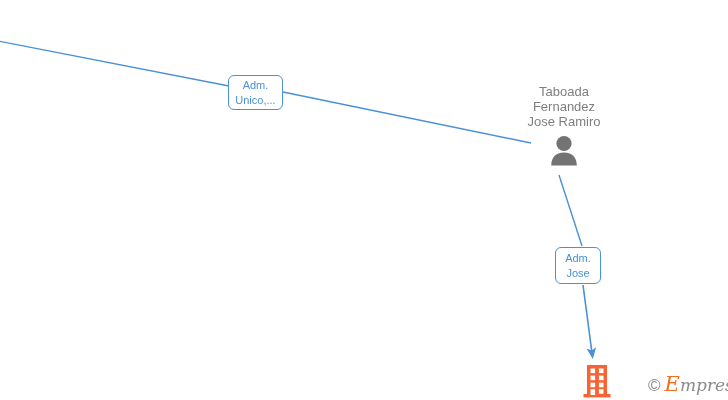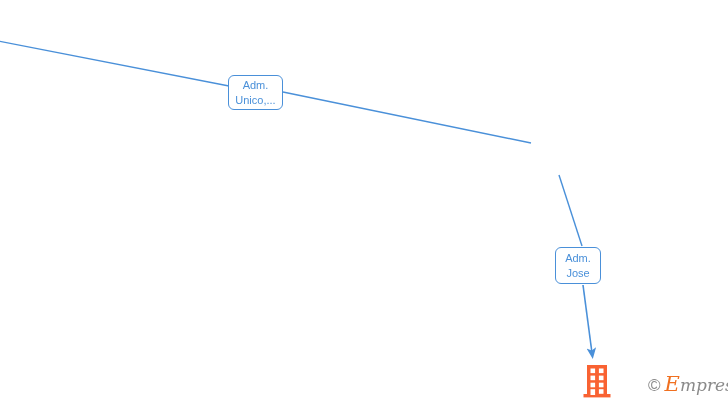--- a/index.html
+++ b/index.html
@@ -136,20 +136,31 @@
     <line x1="559" y1="175" x2="582" y2="246" stroke="#4a90d9" stroke-width="1.4"></line>
 
     <line x1="583" y1="285" x2="592" y2="353" stroke="#4a90d9" stroke-width="1.6" marker-end="url(#arrow-head)"></line>
   </svg>
 
   <div id="rel-label-1" class="rel-label">
     <span>Adm.</span>
     <span>Unico,...</span>
   </div>
 
+  <div id="person-node">
+    <div id="person-name">Taboada
+Fernandez
+Jose Ramiro</div>
+    <div id="person-icon-wrap">
+      <svg width="34" height="34" viewBox="0 0 34 34" xmlns="http://www.w3.org/2000/svg">
+        <circle cx="17" cy="10.5" r="7.6" fill="#737373"></circle>
+        <path d="M17 19.4 C8.6 19.4 4.2 24.6 4.2 32.4 L29.8 32.4 C29.8 24.6 25.4 19.4 17 19.4 Z" fill="#737373"></path>
+      </svg>
+    </div>
+  </div>
 
   <div id="rel-label-2" class="rel-label">
     <span>Adm.</span>
     <span>Jose</span>
   </div>
 
   <div id="company-node">
     <svg width="28" height="36" viewBox="0 0 28 36" xmlns="http://www.w3.org/2000/svg">
       <rect x="4" y="2" width="20" height="30" fill="#f96232"></rect>
       <rect x="0.5" y="31" width="27" height="3.4" fill="#f96232"></rect>

